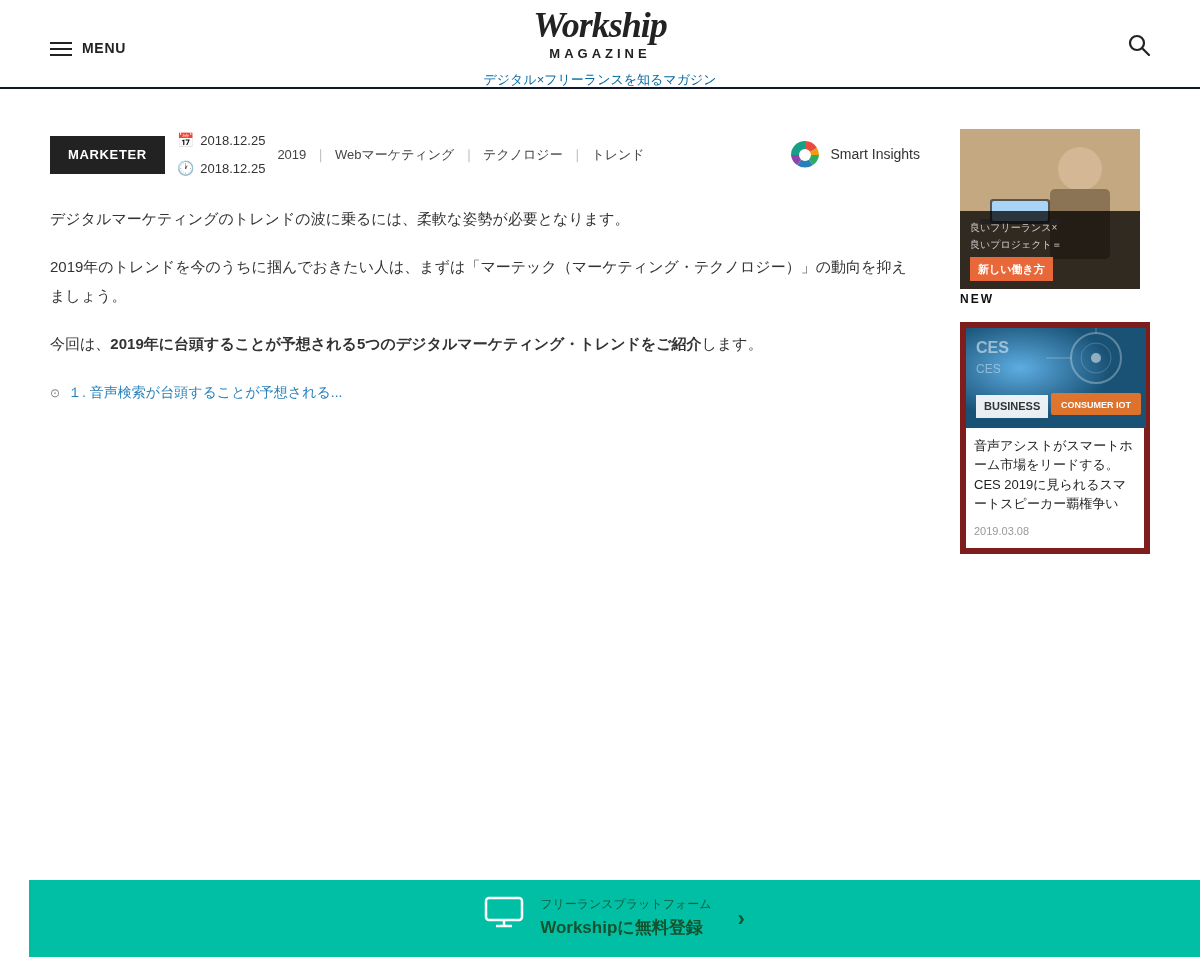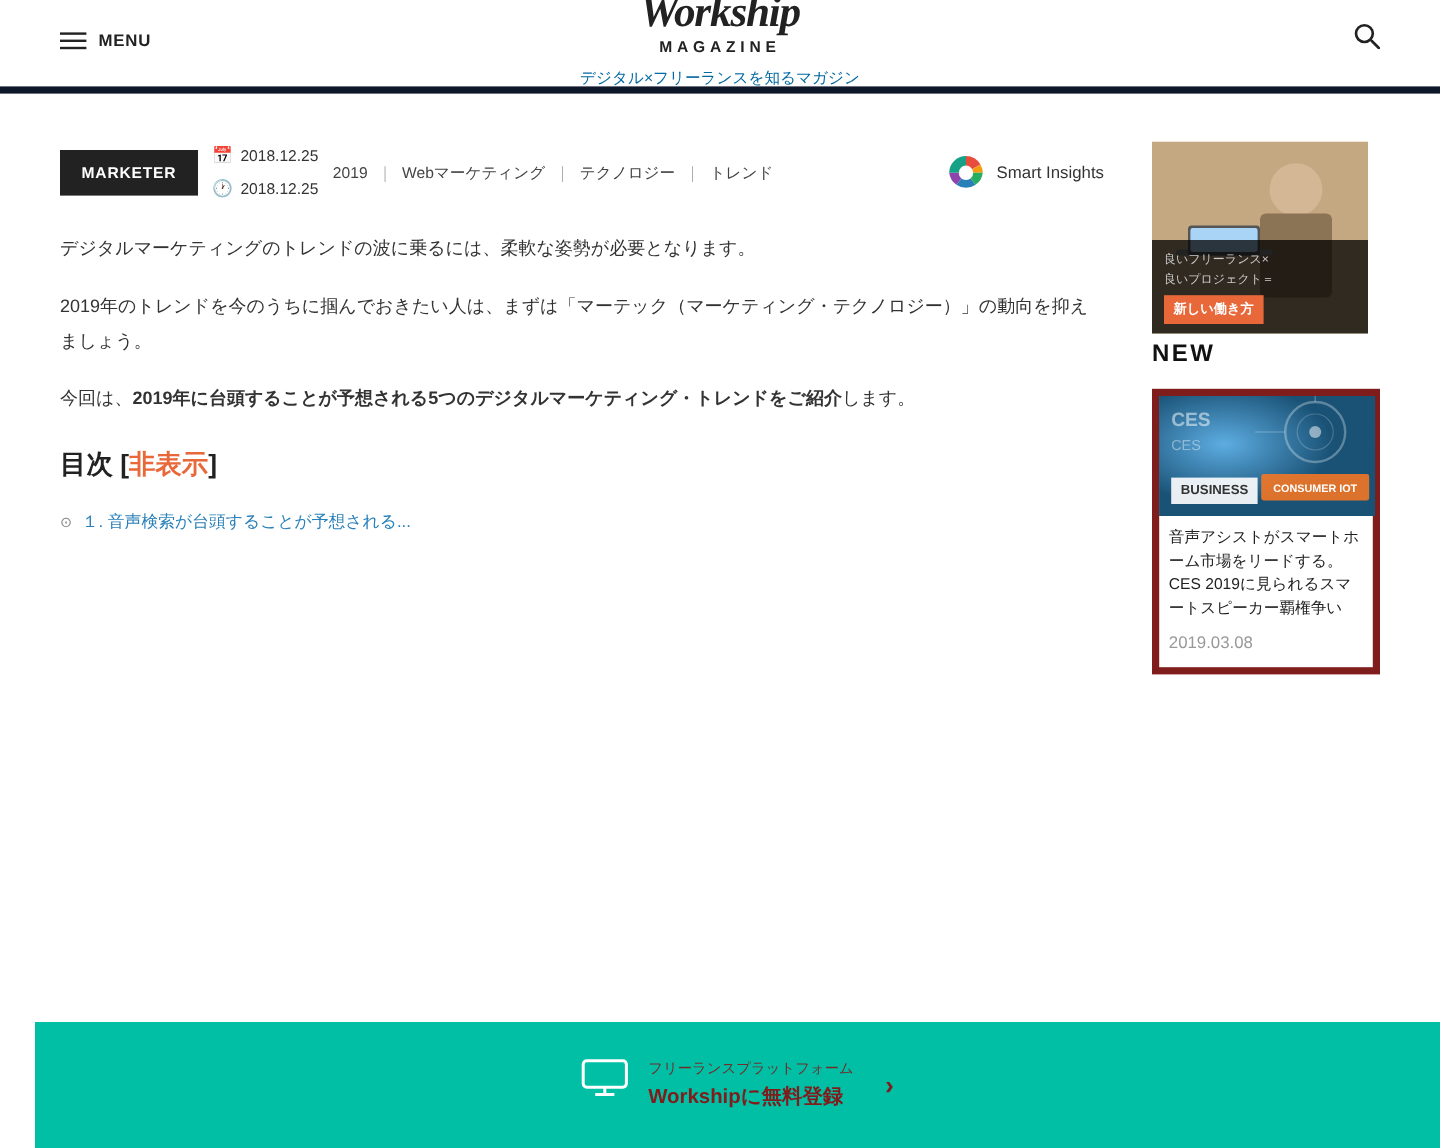--- a/index.html
+++ b/index.html
@@ -9,22 +9,22 @@
       color: #222;
       font-size: 15px;
       line-height: 1.7;
     }
 
     
     .header {
       display: flex;
       align-items: center;
       justify-content: space-between;
-      padding: 15px 50px 20px 50px;
-      border-bottom: 6px solid #0f172a;
+      padding: 30px 50px 20px 50px;
+      border-bottom: 2px solid #0f172a;
       position: relative;
       gap: 48px;
     }
     .header-menu {
       display: flex;
       align-items: center;
       gap: 10px;
       cursor: pointer;
       font-size: 14px;
       font-weight: bold;
@@ -194,21 +194,21 @@
       font-size: 22px;
     }
 
     
     .sidebar {
       width: 190px;
       flex-shrink: 0;
     }
 
     .sidebar-new-label {
-      font-size: 20px;
+      font-size: 12px;
       font-weight: bold;
       letter-spacing: 2px;
       margin-bottom: 12px;
       color: #111;
     }
 
     .sidebar-card {
       border: 6px solid #7f1d1d;
       margin-bottom: 16px;
     }
@@ -233,37 +233,37 @@
     }
 
     .sidebar-card-title {
       font-size: 13px;
       line-height: 1.5;
       padding: 8px;
       color: #222;
     }
 
     .sidebar-card-date {
-      font-size: 14px;
+      font-size: 11px;
       color: #999;
       padding: 0 8px 8px;
     }
 
     
     .bottom-banner {
       position: fixed;
       bottom: 0;
       left: 0;
       right: 0;
       background: #00bfa5;
-      color: #7f1d1d;
+      color: #14532d;
       display: flex;
       align-items: center;
       justify-content: center;
-      padding: 28px 20px;
+      padding: 14px 20px;
       z-index: 100;
       gap: 16px;
       margin-left: 29px;
     }
 
     .bottom-banner-icon {
       font-size: 28px;
       color: #fff;
     }
 
@@ -442,23 +442,20 @@
     </div>
 
     <div class="article-body">
       <p>デジタルマーケティングのトレンドの波に乗るには、柔軟な姿勢が必要となります。</p>
       <p>2019年のトレンドを今のうちに掴んでおきたい人は、まずは「マーテック（マーケティング・テクノロジー）」の動向を抑えましょう。</p>
       <p>
         <span>今回は、</span><strong>2019年に台頭することが予想される5つのデジタルマーケティング・トレンドをご紹介</strong><span>します。</span>
       </p>
     </div>
 
-    <div class="toc-heading">
-      <span>目次 [</span><span class="toc-hide">非表示</span><span>]</span>
-    </div>
 
     <div class="toc-item">
       <span class="toc-num">⊙</span>
       <span style="color:#2980b9; font-size:14px;">１. 音声検索が台頭することが予想される...</span>
     </div>
 
   </article>
 
   <aside class="sidebar">
 

